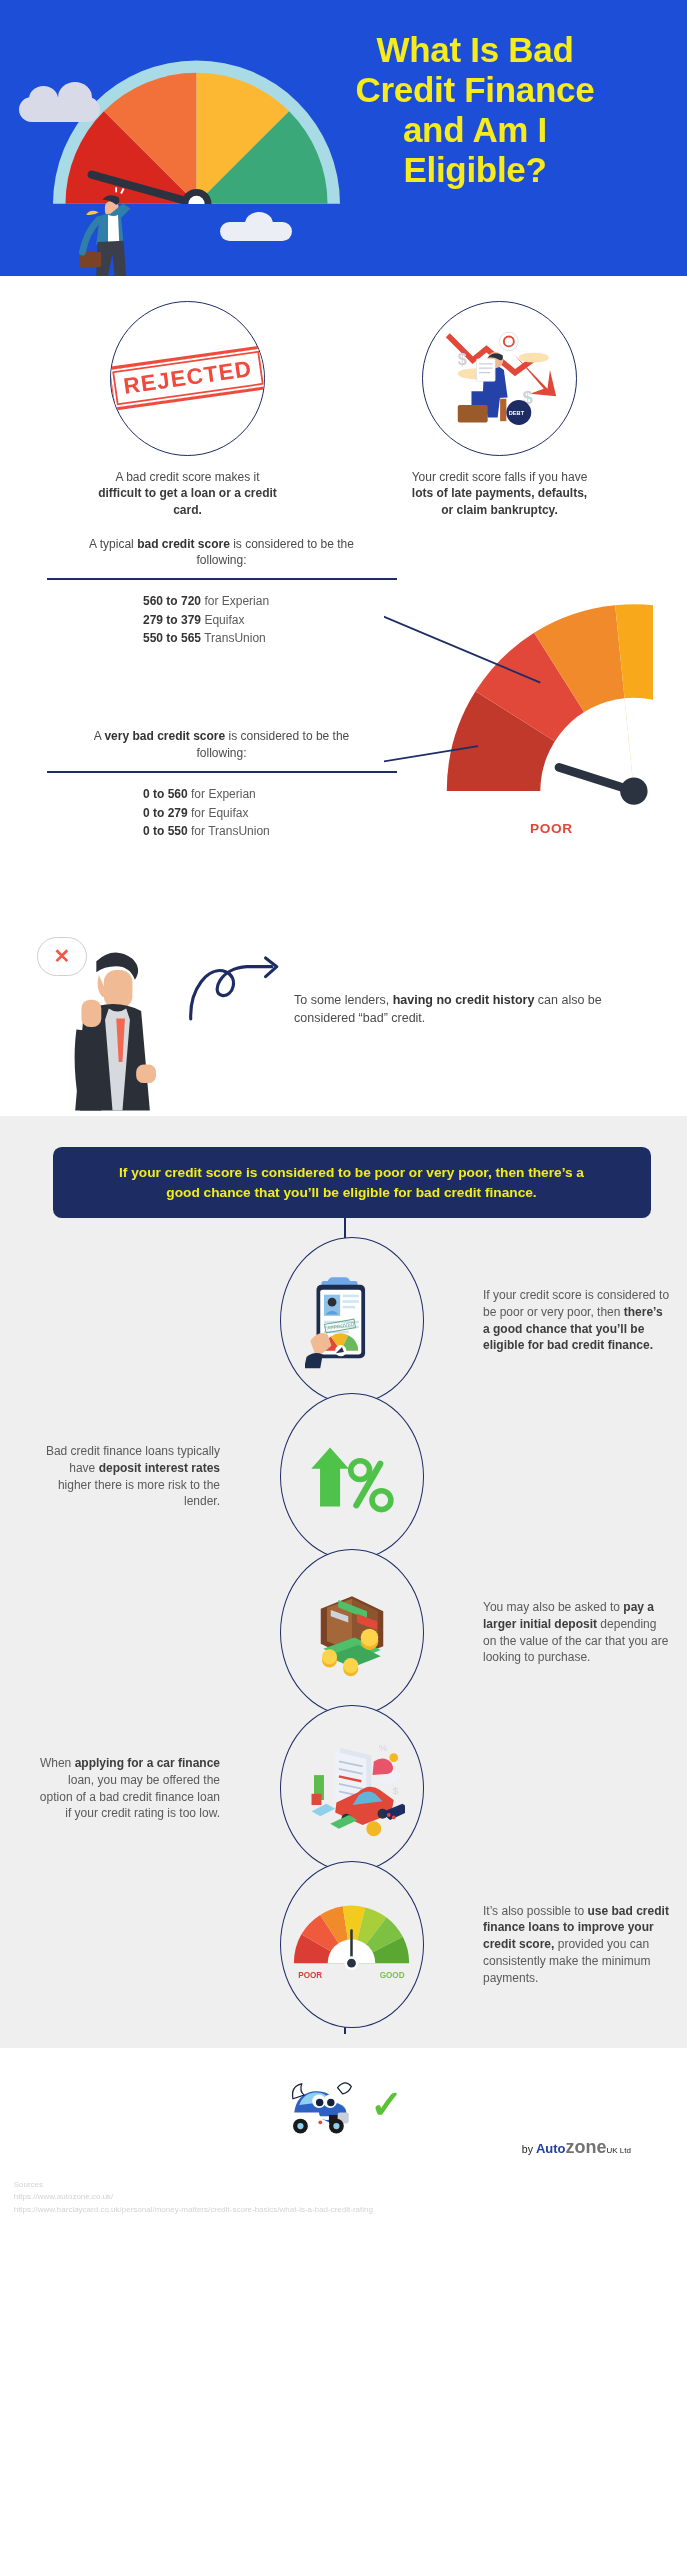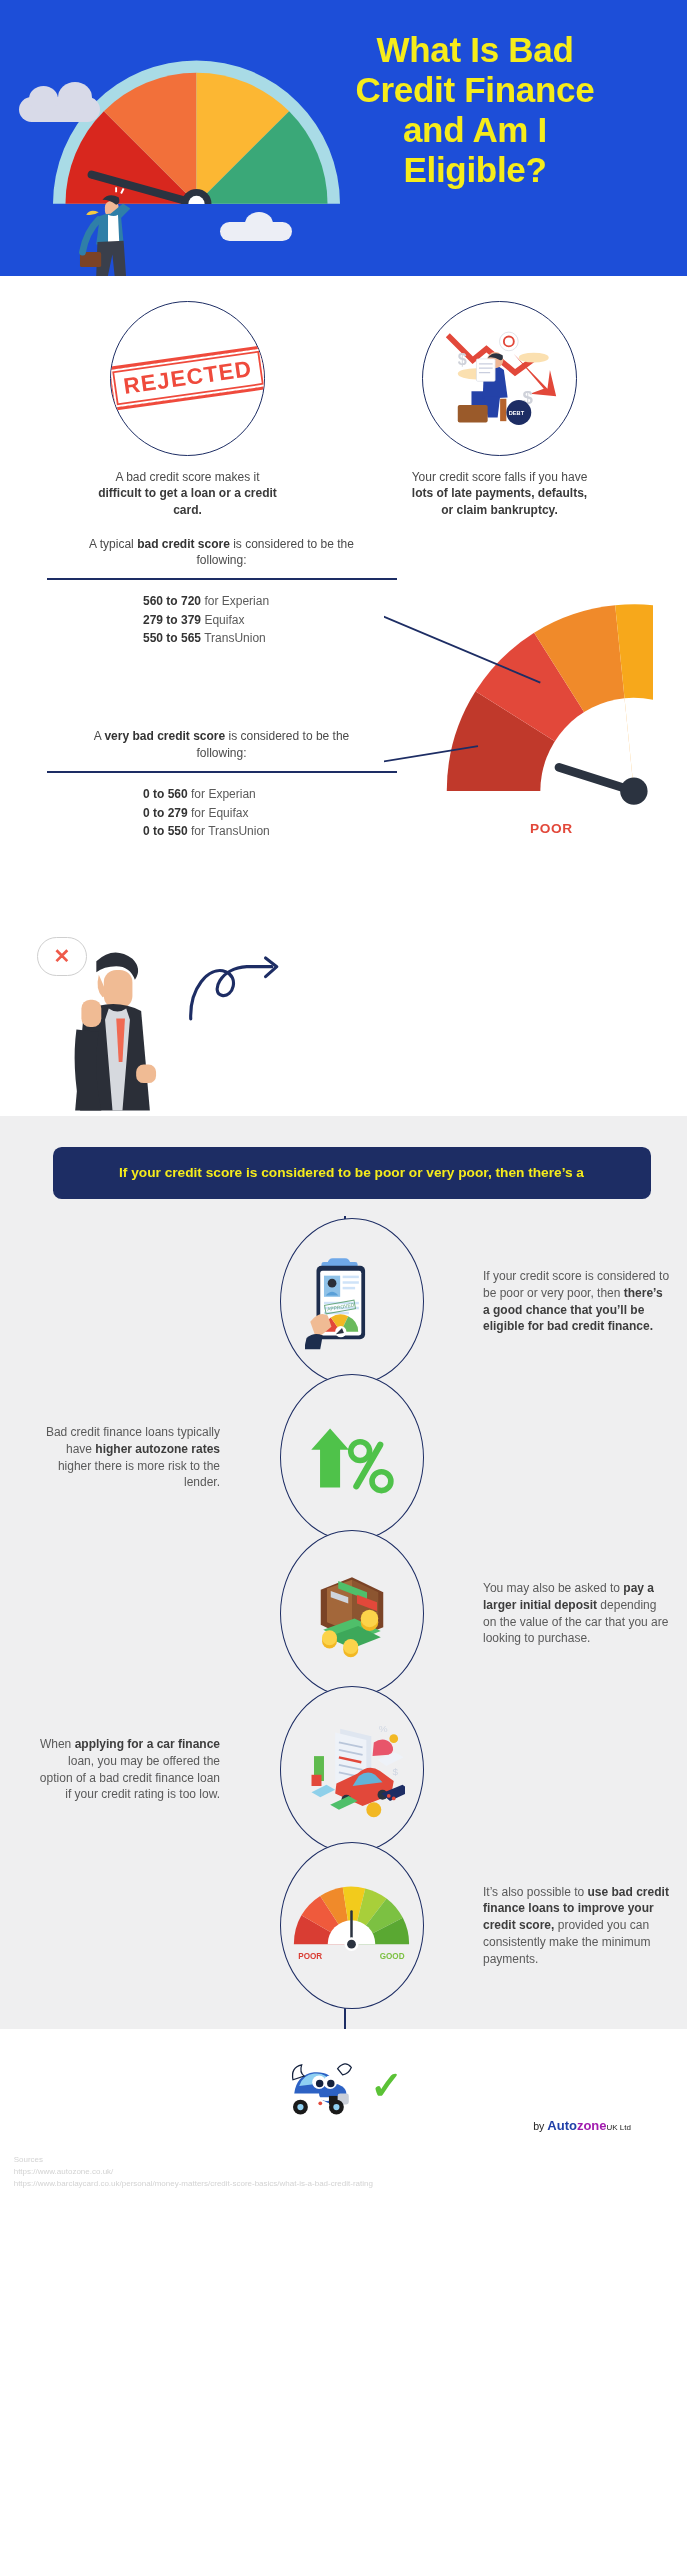--- a/index.html
+++ b/index.html
@@ -274,21 +274,21 @@
   }
   .logo-tick { color: #5bc236; font-size: 39px; font-weight: bold; }
   .logo-by {
     margin-top: 1.2px;
     padding-right: 56px;
     text-align: right;
     font-size: 10.6px;
     color: #222;
   }
   .logo-by .auto { color: #2040a8; font-weight: bold; font-size: 13px; }
-  .logo-by .zone { color: #a21caf; font-weight: bold; font-size: 13px; }
+  .logo-by .zone { color: #737373; font-weight: bold; font-size: 18px; }
   .logo-by .uk { font-size: 8px; color: #222; }
 
   .sources {
     margin-top: 21px;
     padding: 0 13.7px 10px 13.7px;
     text-align: left;
     font-size: 8px;
     line-height: 1.55;
     color: #d3d3d3;
   }
@@ -443,26 +443,30 @@
       <rect x="36" y="92" width="32" height="44" rx="14" fill="#f0bb94"></rect>
       <path d="M28 140 q-8 60 6 130 l34 0 q-14 -70 -4 -126 Z" fill="#2b2f38"></path>
       <rect x="124" y="196" width="32" height="30" rx="12" fill="#f0bb94"></rect>
     </svg>
 
     <svg class="nh-arrow" viewBox="0 0 170 110">
       <path d="M6 104 C4 56 34 18 62 28 C84 36 74 70 56 66 C38 62 52 22 96 20 L136 20" stroke="#1d2d64" stroke-width="5" fill="none" stroke-linecap="round"></path>
       <path d="M126 6 L144 20 L126 36" stroke="#1d2d64" stroke-width="5" fill="none" stroke-linecap="round" stroke-linejoin="round"></path>
     </svg>
 
+    <div class="nh-text">
+      <span>To some lenders, </span><b>having no credit history</b><span> can also be considered “bad” credit.</span>
+    </div>
   </div>
 
   <div class="lower">
 
     <div class="banner">
       <div>If your credit score is considered to be poor or very poor, then there’s a</div>
+      <div>good chance that you’ll be eligible for bad credit finance.</div>
     </div>
 
     <div class="spine" style="top:100px; height:818px;"></div>
 
     <div class="steps">
 
       <div class="step right" style="margin-top:25px;">
         <div class="oval">
           <svg width="94" height="109" viewBox="0 0 150 175">
             <rect x="36" y="18" width="36" height="20" rx="8" fill="#6fa8e8"></rect>
@@ -495,21 +499,21 @@
             <path d="M2 146 q12 -10 26 -4 l-4 22 l-26 0 Z" fill="#1d2d4d"></path>
           </svg>
         </div>
         <div class="txt">
           <span>If your credit score is considered to be poor or very poor, then </span><b>there’s a good chance that you’ll be eligible for bad credit finance.</b>
         </div>
       </div>
 
       <div class="step left">
         <div class="txt">
-          <span>Bad credit finance loans typically have </span><b>higher autozone rates</b><span> higher there is more risk to the lender.</span>
+          <span>Bad credit finance loans typically have </span><b>deposit interest rates</b><span> higher there is more risk to the lender.</span>
         </div>
         <div class="oval">
           <svg width="94" height="94" viewBox="0 0 150 150">
             <path d="M40 28 L70 62 L56 62 L56 122 L24 122 L24 62 L10 62 Z" fill="#4fc24a"></path>
             <line x1="120" y1="54" x2="82" y2="120" stroke="#4fc24a" stroke-width="10" stroke-linecap="round"></line>
             <circle cx="88" cy="64" r="15" fill="none" stroke="#4fc24a" stroke-width="9"></circle>
             <circle cx="122" cy="112" r="15" fill="none" stroke="#4fc24a" stroke-width="9"></circle>
           </svg>
         </div>
       </div>

